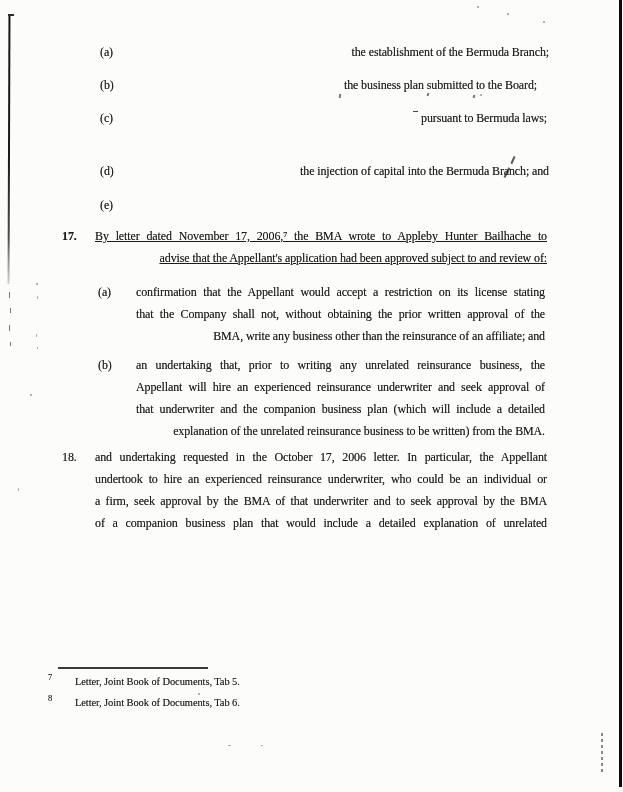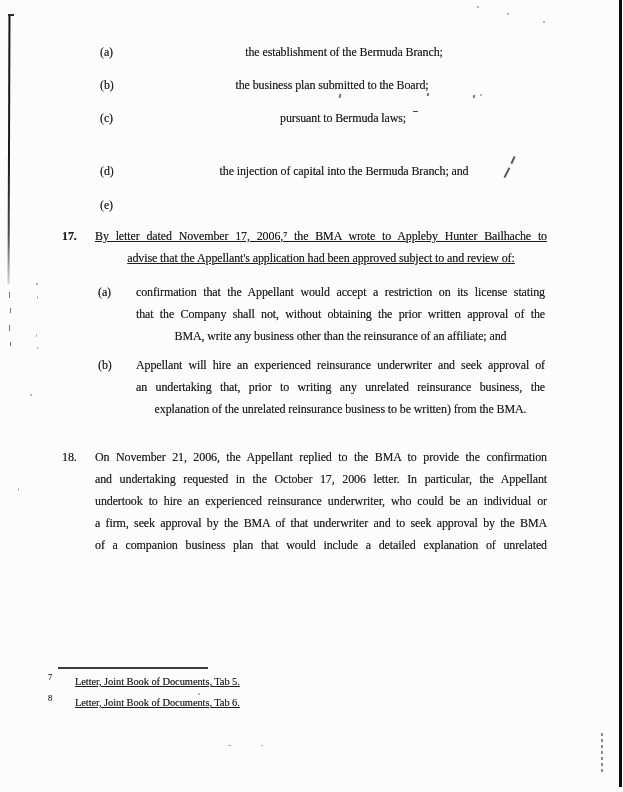--- a/index.html
+++ b/index.html
@@ -5,27 +5,27 @@
   html,body { margin:0; padding:0; background:#e8e8e6; }
   .page {
     position:relative; width:623px; height:792px; margin:0 auto;
     background:#fcfcfa; overflow:hidden;
     font-family:"Liberation Serif", serif; color:#1d1d1d;
   }
   .num, .lbl, .txt { position:absolute; font-size:12px; line-height:22px; letter-spacing:-0.12px;
     text-shadow:0 0 0.5px rgba(25,25,25,0.55); }
   .ln  { text-align:left; }
   .jln { text-align:justify; text-align-last:justify; }
-  .last{ text-align:center; }
+  .last{ text-align:right; }
   
   .fnrule { position:absolute; left:58px; top:667px; width:150px; height:1.5px; background:#3a3a3a; }
   .fnmark { position:absolute; font-size:8.5px; line-height:10px; color:#222;
     text-shadow:0 0 0.4px rgba(25,25,25,0.5); }
   .fntext { position:absolute; font-size:10.5px; line-height:14px; letter-spacing:-0.1px; color:#1d1d1d;
-    text-shadow:0 0 0.4px rgba(25,25,25,0.5);text-decoration:underline; }
+    text-shadow:0 0 0.4px rgba(25,25,25,0.5); }
   
   .art { position:absolute; }
   .left-line { left:8px; top:14px; width:2px; height:270px;
     background:linear-gradient(to bottom,#141414 0%,#1c1c1c 55%,#4a4a4a 82%,rgba(90,90,90,0.25) 100%);
     transform:rotate(0.2deg); }
   .left-tick { left:8px; top:14px; width:6px; height:2px; background:#2c2c2c; }
   .right-line { left:619px; top:0; width:3px; height:787px; background:#0b0b0b; }
   .right-dashes { left:601px; top:733px; width:1.5px; height:40px;
     background:repeating-linear-gradient(to bottom,#8a8a8a 0 3px,transparent 3px 6px); }
   .speck { background:#999; border-radius:50%; }
@@ -96,28 +96,28 @@
 
   <div class="lbl" style="left:98px; top:281px;">(a)</div>
   <div class="txt" style="left:136px; top:281px; width:409px;">
     <div class="ln jln">confirmation that the Appellant would accept a restriction on its license stating</div>
     <div class="ln jln">that the Company shall not, without obtaining the prior written approval of the</div>
     <div class="ln last">BMA, write any business other than the reinsurance of an affiliate; and</div>
   </div>
 
   <div class="lbl" style="left:98px; top:354px;">(b)</div>
   <div class="txt" style="left:136px; top:354px; width:409px;">
+    <div class="ln jln">an undertaking that, prior to writing any unrelated reinsurance business, the</div>
     <div class="ln jln">Appellant will hire an experienced reinsurance underwriter and seek approval of</div>
-    <div class="ln jln">an undertaking that, prior to writing any unrelated reinsurance business, the</div>
+    <div class="ln jln">that underwriter and the companion business plan (which will include a detailed</div>
     <div class="ln last">explanation of the unrelated reinsurance business to be written) from the BMA.</div>
   </div>
 
   <div class="num" style="left:62px; top:446px;">18.</div>
   <div class="txt" style="left:95px; top:446px; width:452px;">
-    <div class="ln jln">On November 21, 2006, the Appellant replied to the BMA to provide the confirmation</div>
     <div class="ln jln">and undertaking requested in the October 17, 2006 letter. In particular, the Appellant</div>
     <div class="ln jln">undertook to hire an experienced reinsurance underwriter, who could be an individual or</div>
     <div class="ln jln">a firm, seek approval by the BMA of that underwriter and to seek approval by the BMA</div>
     <div class="ln jln">of a companion business plan that would include a detailed explanation of unrelated</div>
   </div>
 
   <div class="fnrule"></div>
   <div class="fnmark" style="left:48px; top:672px;">7</div>
   <div class="fntext" style="left:75px; top:675px;">Letter, Joint Book of Documents, Tab 5.</div>
   <div class="fnmark" style="left:48px; top:693px;">8</div>

